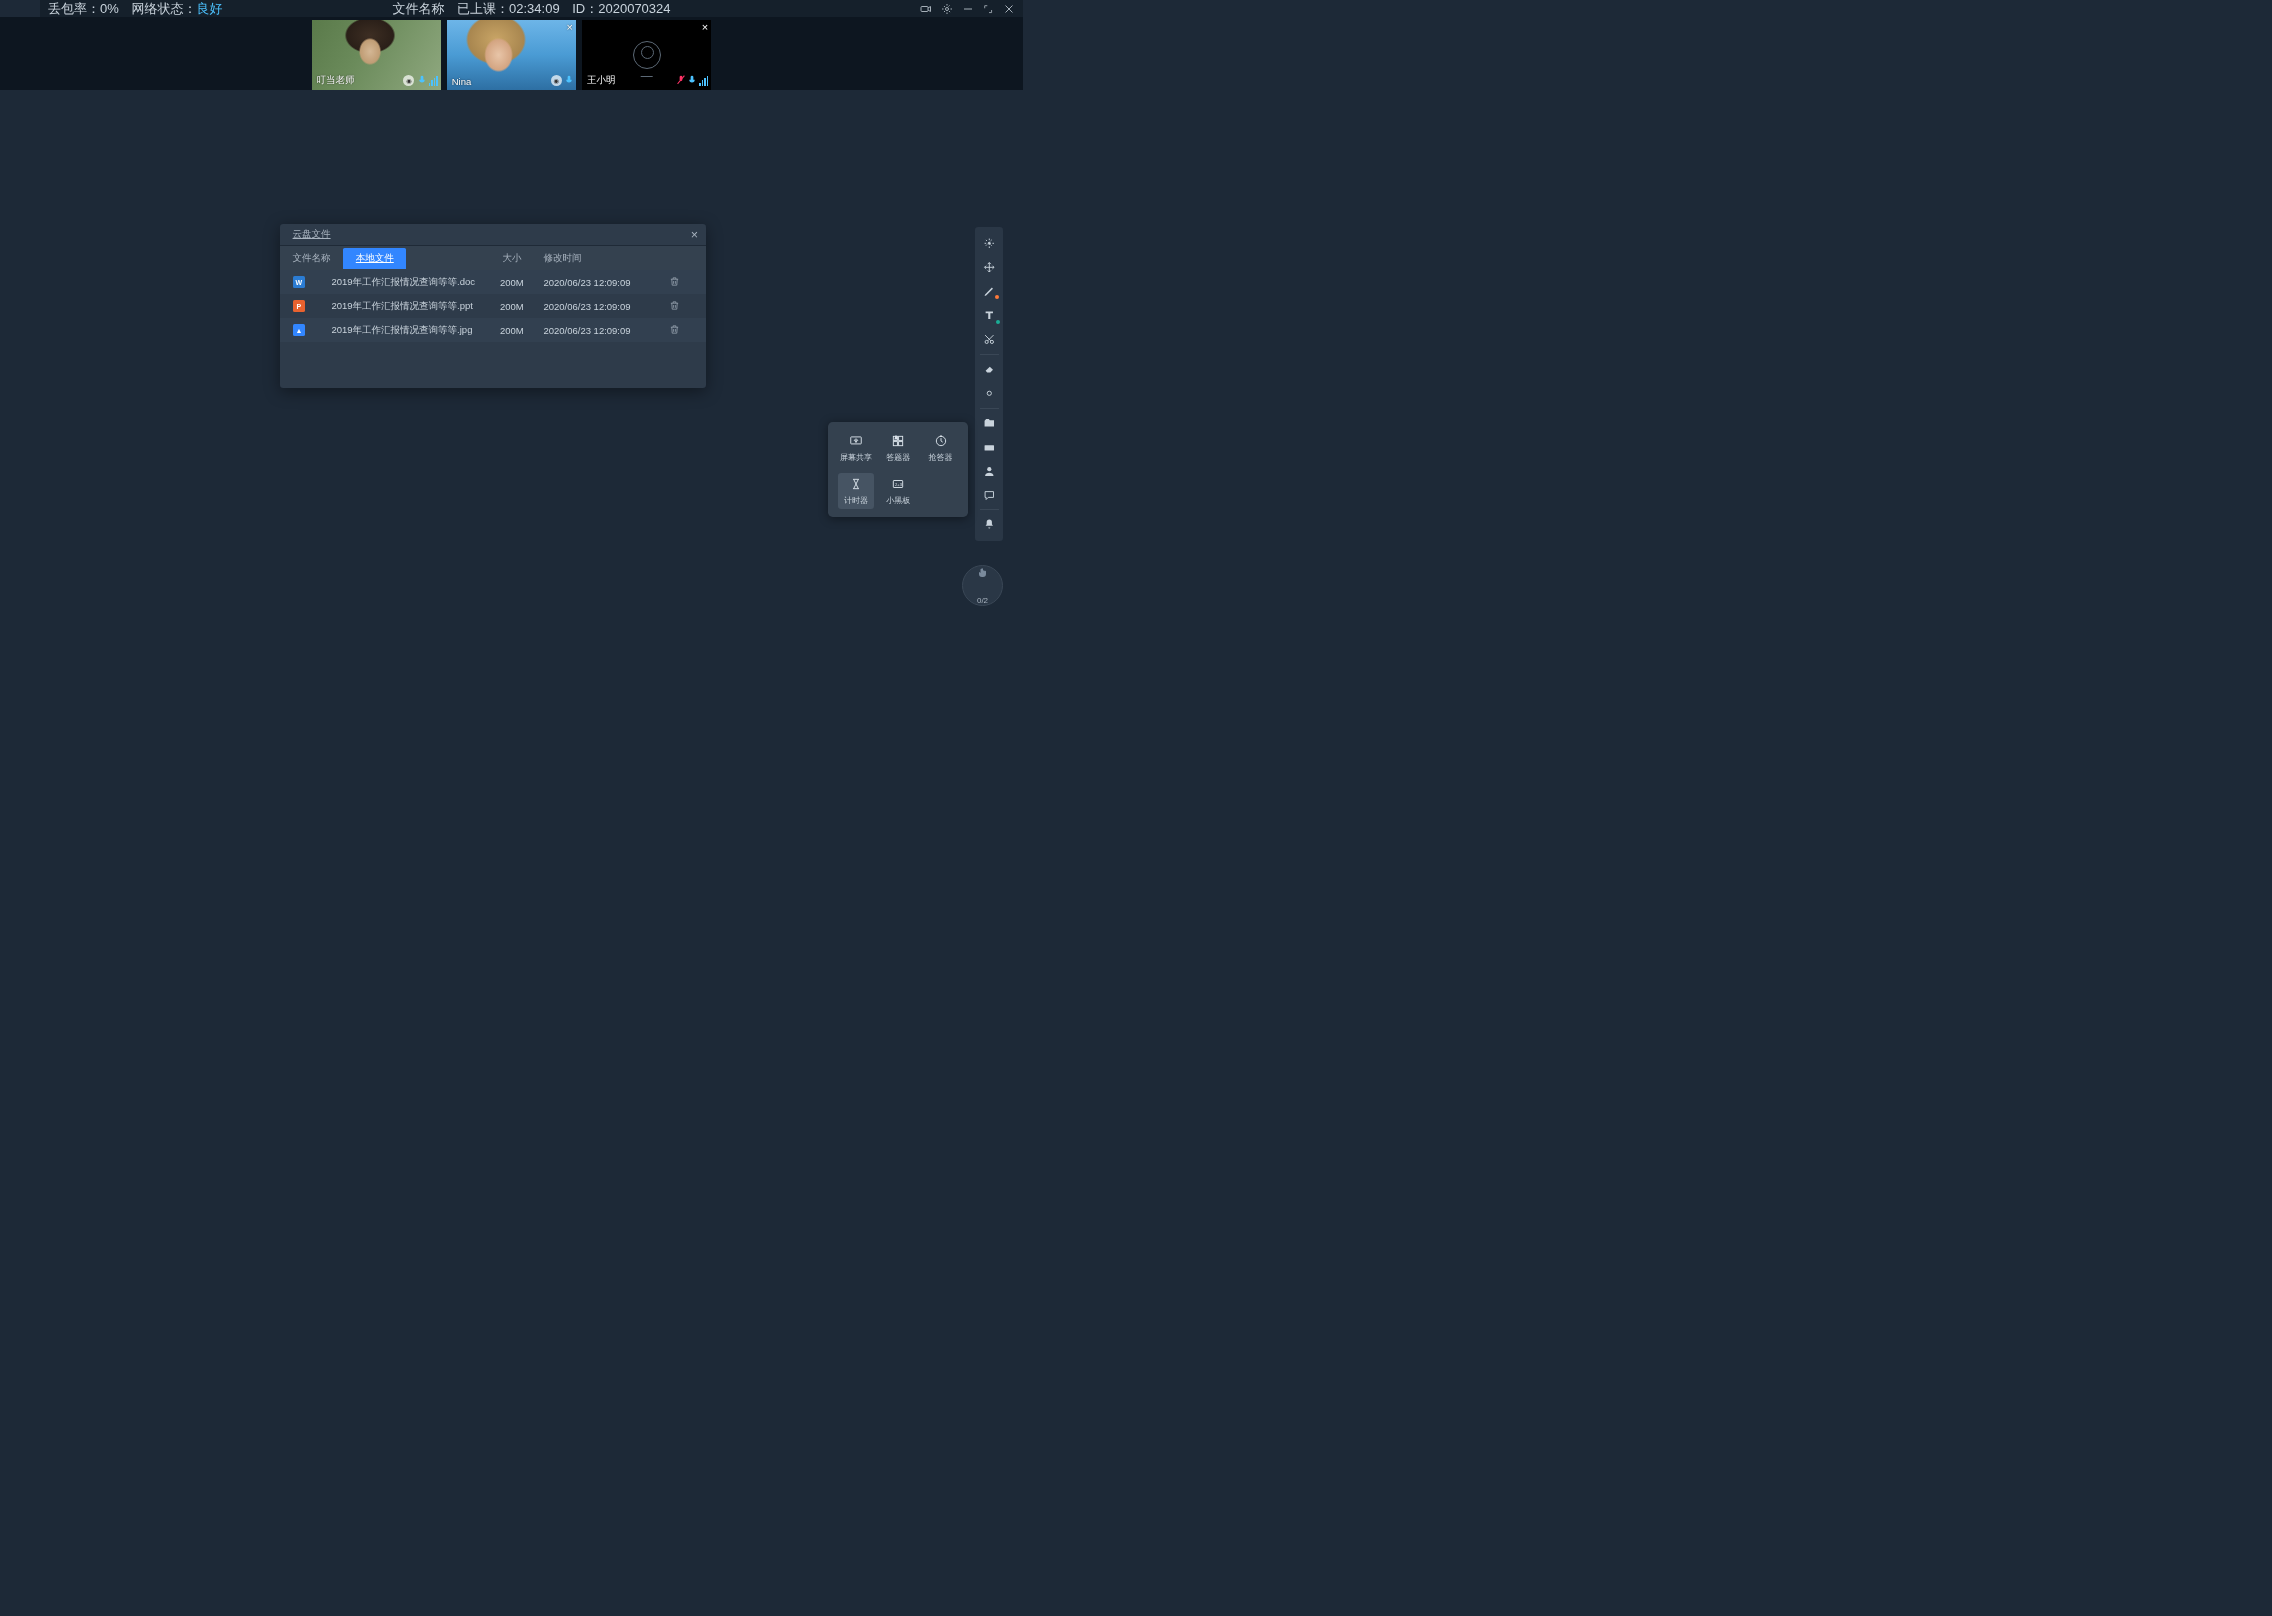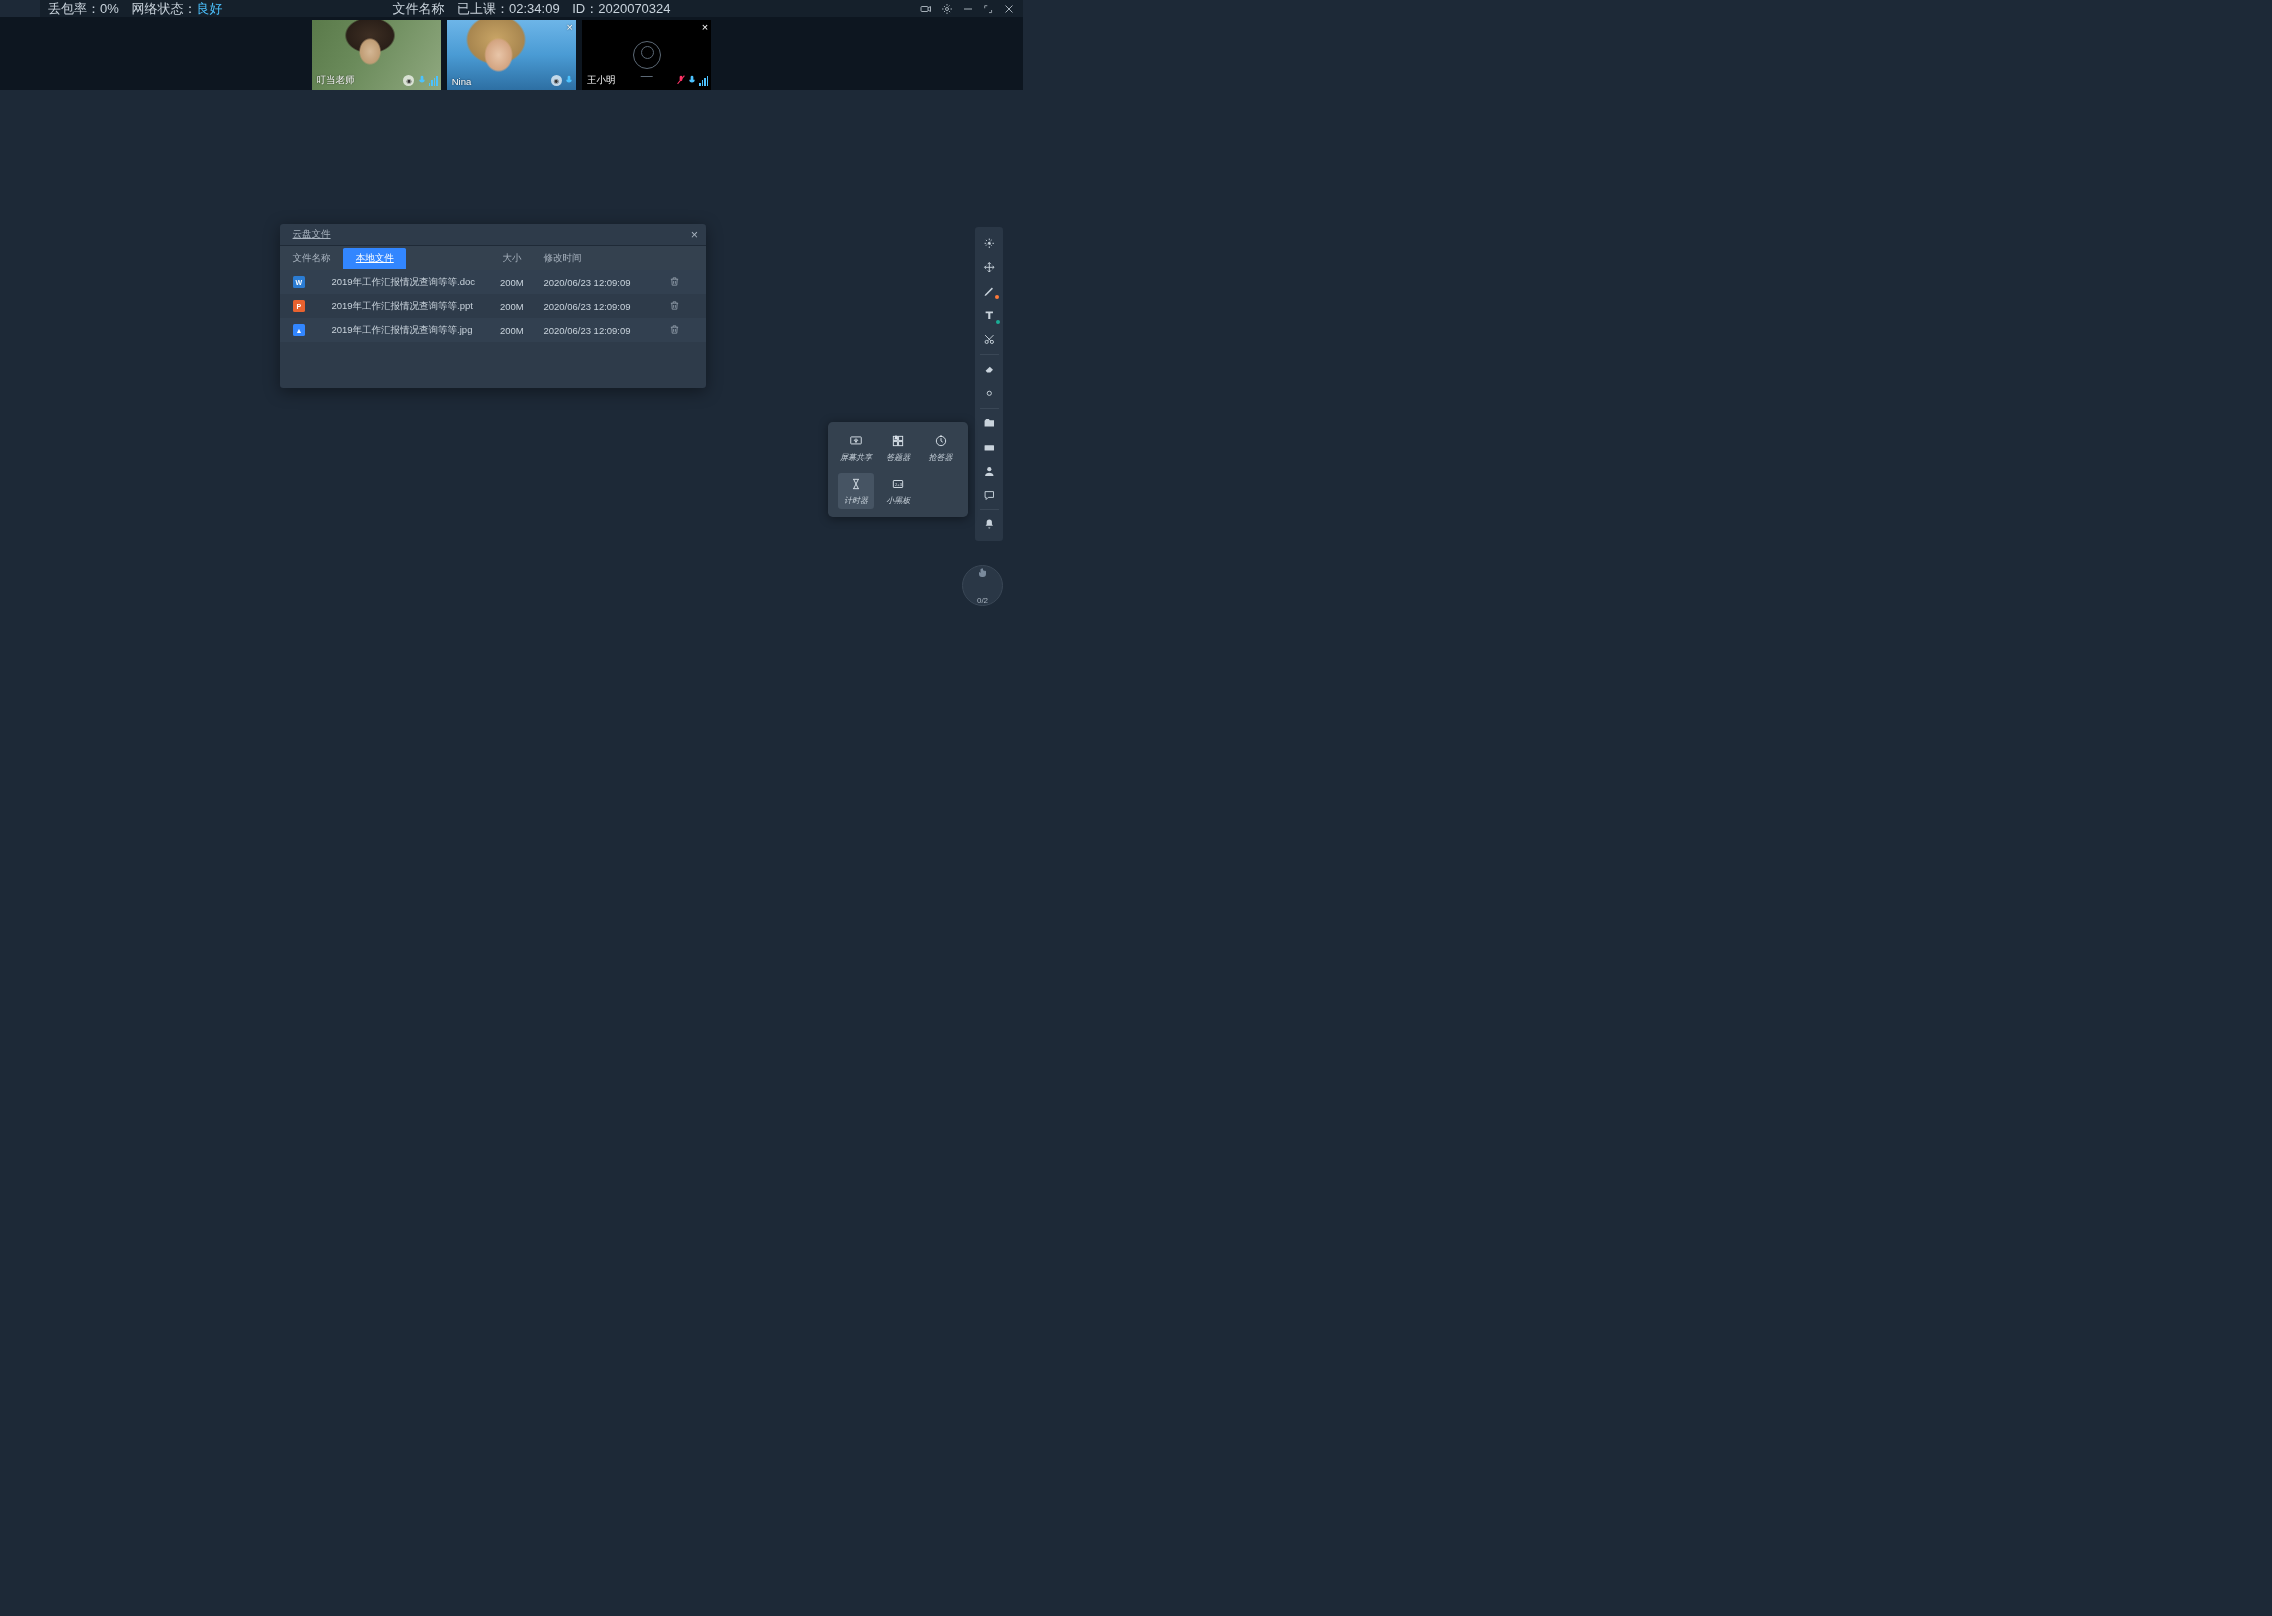--- a/index.html
+++ b/index.html
@@ -75,21 +75,21 @@
 .rtool-sep { width: 19px; height: 0.8px; background: #3a4756; margin: 2.4px 0; }
 .dot-orange { position: absolute; right: 4px; bottom: 4.7px; width: 4px; height: 4px; background: #ff7a3a; border-radius: 50%; }
 .dot-teal { position: absolute; right: 3.2px; bottom: 4px; width: 4px; height: 4px; background: #1aad96; border-radius: 50%; }
 
 
 .tool-popup { position: absolute; right: 55px; top: 422px; background: #34414f; border-radius: 4.7px; padding: 8px 9.5px; display: grid; grid-template-columns: repeat(3, 36px); gap: 6.3px 6.3px; box-shadow: 0 1.6px 9.5px rgba(0,0,0,0.4); }
 .pop-item { display: flex; flex-direction: column; align-items: center; gap: 3.2px; cursor: pointer; padding: 3.2px 0; border-radius: 3.2px; }
 .pop-item.sel { background: #465463; }
 .pop-item-icon { width: 19px; height: 16px; display: flex; align-items: center; justify-content: center; }
 .pop-item-icon svg { width: 16px; height: 14px; stroke: #dce4ec; fill: none; stroke-width: 1.6; }
-.pop-item-label { font-size: 8px; color: #c9d3dc; font-style: italic; }
+.pop-item-label { font-size: 8px; color: #c9d3dc; }
 
 
 .hand-raise { position: absolute; right: 20px; bottom: 122px; width: 41px; height: 41px; border-radius: 50%; background: #2a3746; display: flex; flex-direction: column; align-items: center; justify-content: center; gap: 18px; cursor: pointer; border: 0.8px solid #3a4756; }
 .hand-raise svg { width: 14px; height: 14px; fill: #7a8a9c; }
 .hand-count { font-size: 8px; color: #a8b3bf; }
 </style>
 </head>
 <body>
 
 <div class="topbar">

